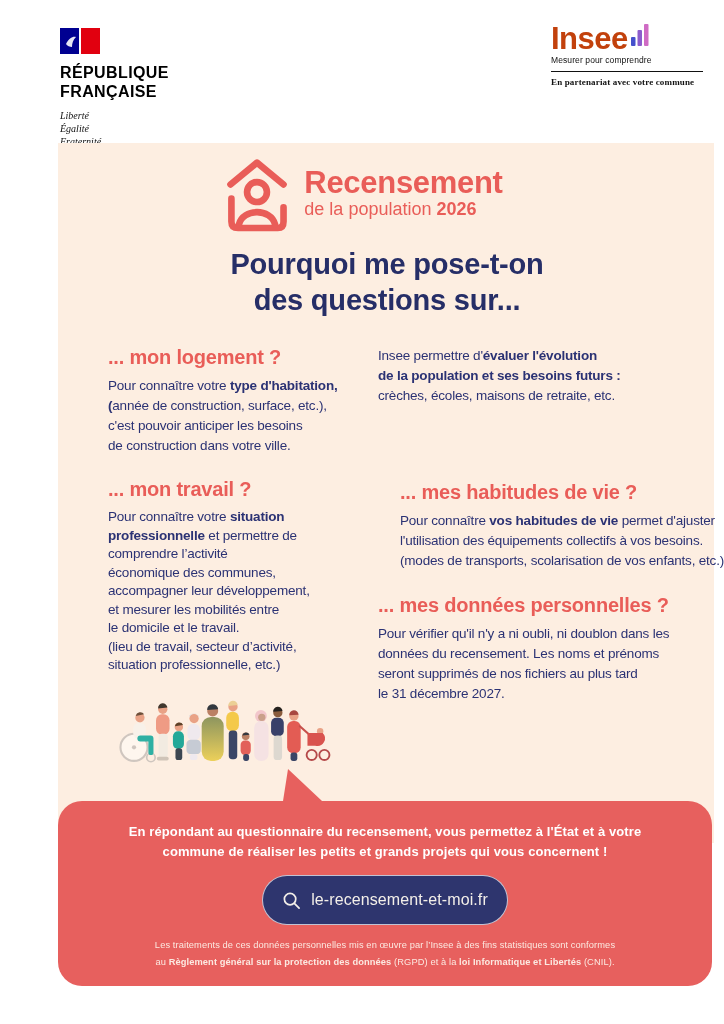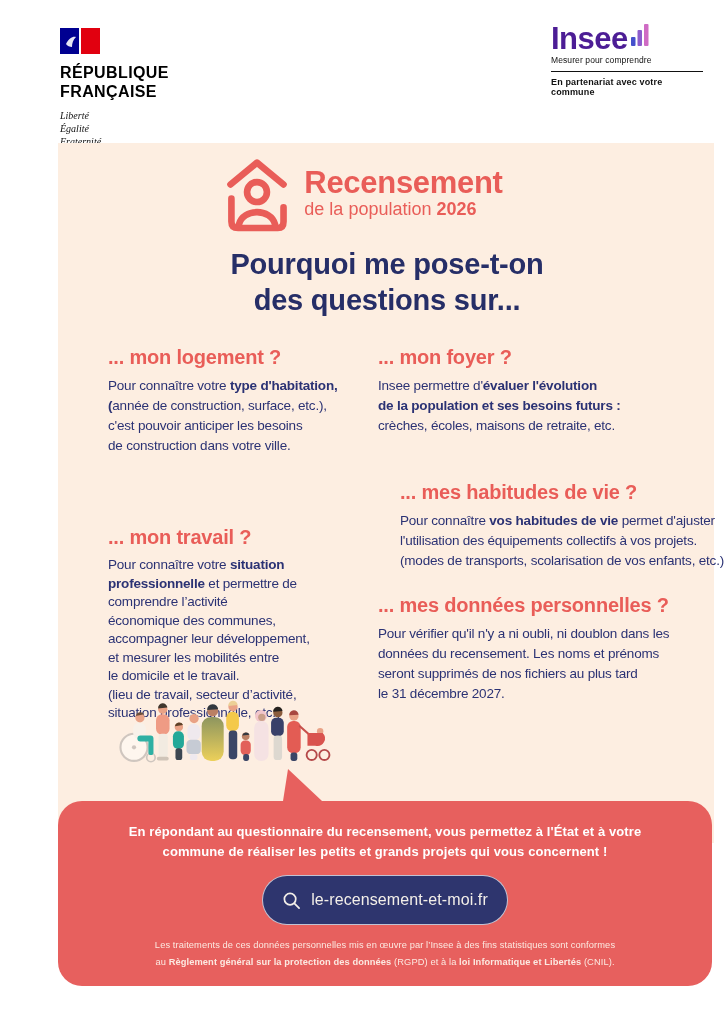--- a/index.html
+++ b/index.html
@@ -6,25 +6,25 @@
   .page{position:relative;width:724px;height:1024px;background:#ffffff;overflow:hidden;
         font-family:"Liberation Sans",sans-serif;color:#2b3274;}
 
   
   .gov-logo{position:absolute;left:60px;top:28px;}
   .gov-name{margin-top:5px;font-size:16px;font-weight:800;line-height:19px;letter-spacing:.4px;color:#000;}
   .motto{margin-top:8px;font-family:"Liberation Serif",serif;font-style:italic;font-size:10px;line-height:13px;color:#111;}
 
   .insee{position:absolute;left:551px;top:24px;width:152px;color:#111;}
   .insee-row{display:flex;align-items:flex-start;}
-  .insee-name{font-size:31px;font-weight:800;line-height:30px;letter-spacing:-.5px;color:#4c1d95;}
+  .insee-name{font-size:31px;font-weight:800;line-height:30px;letter-spacing:-.5px;color:#c2410c;}
   .insee-bars{margin-left:3px;margin-top:0;}
   .insee-tagline{font-size:8.5px;margin-top:1px;letter-spacing:.1px;}
   .insee-divider{border:none;border-top:1.3px solid #111;margin:6px 0 5px 0;}
-  .insee-partner{font-size:9px;font-weight:700;letter-spacing:.15px;}
+  .insee-partner{font-size:9px;font-weight:700;letter-spacing:.15px;font-family:Liberation Serif, serif;}
 
   
   .panel{position:absolute;left:58px;top:143px;width:656px;height:700px;background:#fdeee1;}
 
   
   .rec-logo{position:absolute;left:58px;top:154px;width:608px;display:flex;justify-content:center;align-items:center;gap:11px;}
   .rec-text{color:#e95d58;}
   .rec-title{font-size:31px;font-weight:800;line-height:32px;letter-spacing:-.3px;}
   .rec-sub{font-size:18px;line-height:21px;}
   .rec-sub b{font-weight:800;}
@@ -34,21 +34,21 @@
          font-size:29px;line-height:36px;font-weight:800;color:#262e67;letter-spacing:-.2px;}
 
   
   .sec{position:absolute;}
   .sec-heading{font-size:20px;font-weight:800;color:#e95d58;letter-spacing:-.2px;margin:0 0 7px 0;}
   .sec-body{font-size:13.5px;line-height:20px;letter-spacing:-.2px;color:#2b3274;white-space:nowrap;}
   .sec-body b{font-weight:700;}
   .sec-travail .sec-body{line-height:18.5px;}
   .sec-logement{left:108px;top:346px;}
   .sec-foyer{left:378px;top:346px;}
-  .sec-travail{left:108px;top:478px;margin-top:48px;}
+  .sec-travail{left:108px;top:478px;}
   .sec-habitudes{left:400px;top:481px;}
   .sec-donnees{left:378px;top:594px;}
 
   
   .people{position:absolute;left:112px;top:682px;}
   .tail{position:absolute;left:281px;top:768px;}
 
   
   .banner{position:absolute;left:58px;top:801px;width:654px;height:185px;background:#e7605e;border-radius:24px;text-align:center;}
   .banner-message{margin-top:21px;font-size:13px;font-weight:700;line-height:20px;color:#ffffff;letter-spacing:.1px;}
@@ -120,32 +120,31 @@
     <div>Pourquoi me pose-t-on</div>
     <div>des questions sur...</div>
   </div>
 
   <div class="sec sec-logement">
     <h2 class="sec-heading">... mon logement ?</h2>
     <div class="sec-body"><span>Pour connaître votre </span><b>type d'habitation,</b><br><b>(</b><span>année de construction, surface, etc.),</span><br><span>c'est pouvoir anticiper les besoins</span><br><span>de construction dans votre ville.</span></div>
   </div>
 
   <div class="sec sec-foyer">
-    <h2 class="sec-heading">... mon foyer ?</h2>
     <div class="sec-body"><span>Insee permettre d'</span><b>évaluer l'évolution</b><br><b>de la population et ses besoins futurs :</b><br><span>crèches, écoles, maisons de retraite, etc.</span></div>
   </div>
 
   <div class="sec sec-travail">
     <h2 class="sec-heading">... mon travail ?</h2>
     <div class="sec-body"><span>Pour connaître votre </span><b>situation</b><br><b>professionnelle</b><span> et permettre de</span><br><span>comprendre l’activité</span><br><span>économique des communes,</span><br><span>accompagner leur développement,</span><br><span>et mesurer les mobilités entre</span><br><span>le domicile et le travail.</span><br><span>(lieu de travail, secteur d’activité,</span><br><span>situation professionnelle, etc.)</span></div>
   </div>
 
   <div class="sec sec-habitudes">
     <h2 class="sec-heading">... mes habitudes de vie ?</h2>
-    <div class="sec-body"><span>Pour connaître </span><b>vos habitudes de vie</b><span> permet d'ajuster</span><br><span>l'utilisation des équipements collectifs à vos projets.</span><br><span>(modes de transports, scolarisation de vos enfants, etc.)</span></div>
+    <div class="sec-body"><span>Pour connaître </span><b>vos habitudes de vie</b><span> permet d'ajuster</span><br><span>l'utilisation des équipements collectifs à vos besoins.</span><br><span>(modes de transports, scolarisation de vos enfants, etc.)</span></div>
   </div>
 
   <div class="sec sec-donnees">
     <h2 class="sec-heading">... mes données personnelles ?</h2>
     <div class="sec-body"><span>Pour vérifier qu'il n'y a ni oubli, ni doublon dans les</span><br><span>données du recensement. Les noms et prénoms</span><br><span>seront supprimés de nos fichiers au plus tard</span><br><span>le 31 décembre 2027.</span></div>
   </div>
 
   <svg class="people" width="220" height="85" viewBox="0 0 260 100" aria-hidden="true">
     <defs>
       <linearGradient id="gOlive" x1="0" y1="0" x2="0" y2="1">

